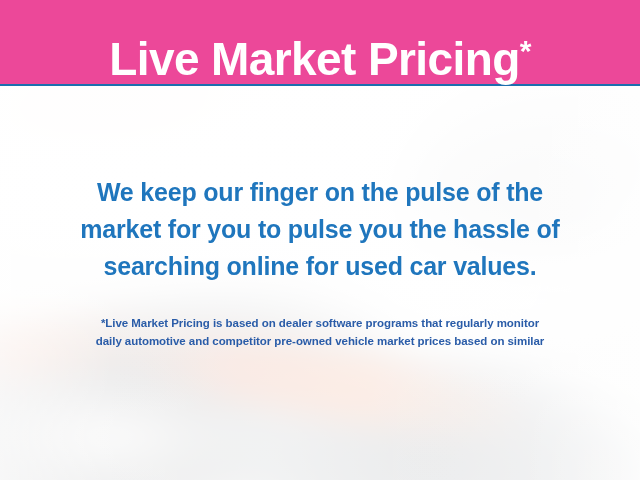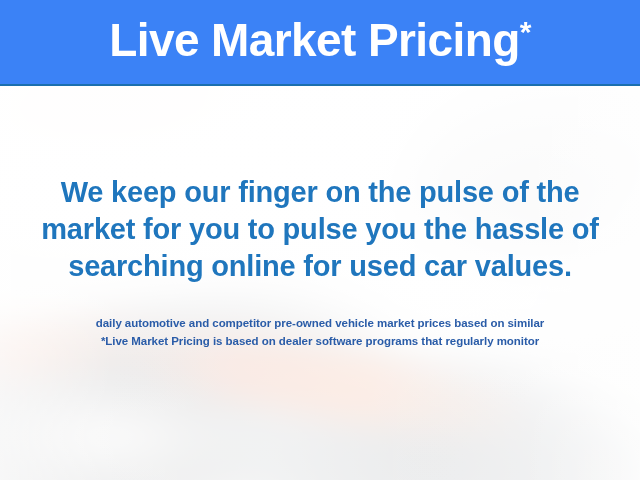--- a/index.html
+++ b/index.html
@@ -17,25 +17,25 @@
     -webkit-font-smoothing: antialiased;
   }
 
   
   .header-bar {
     position: absolute;
     left: 0;
     top: 0;
     width: 640px;
     height: 86px;
-    background: #3b82f6;
+    background: #ec4899;
     border-bottom: 2px solid #1b6fae;
     box-sizing: border-box;
     display: flex;
-    align-items: center;
+    align-items: flex-end;
     justify-content: center;
   }
   .header-title {
     color: #ffffff;
     font-size: 46px;
     font-weight: bold;
     letter-spacing: -0.6px;
     line-height: 1;
     white-space: nowrap;
     position: relative;
@@ -183,21 +183,21 @@
     width: 640px;
     height: 394px;
   }
   .headline {
     position: absolute;
     left: 28px;
     top: 88px;
     width: 584px;
     text-align: center;
     color: #1f76bd;
-    font-size: 29px;
+    font-size: 25px;
     font-weight: bold;
     line-height: 37px;
     letter-spacing: -0.2px;
   }
   .headline .hl-line { display: block; white-space: nowrap; }
 
   .fineprint {
     position: absolute;
     left: 32px;
     top: 229px;
@@ -240,18 +240,18 @@
 
   <div class="content">
 
     <div class="headline">
       <span class="hl-line">We keep our finger on the pulse of the</span>
       <span class="hl-line">market for you to pulse you the hassle of</span>
       <span class="hl-line">searching online for used car values.</span>
     </div>
 
     <div class="fineprint">
+      <span class="fp-line">*Live Market Pricing is based on dealer software programs that regularly monitor</span>
       <span class="fp-line">daily automotive and competitor pre-owned vehicle market prices based on similar</span>
-      <span class="fp-line">*Live Market Pricing is based on dealer software programs that regularly monitor</span>
     </div>
 
   </div>
 </div>
 
 </body></html>

